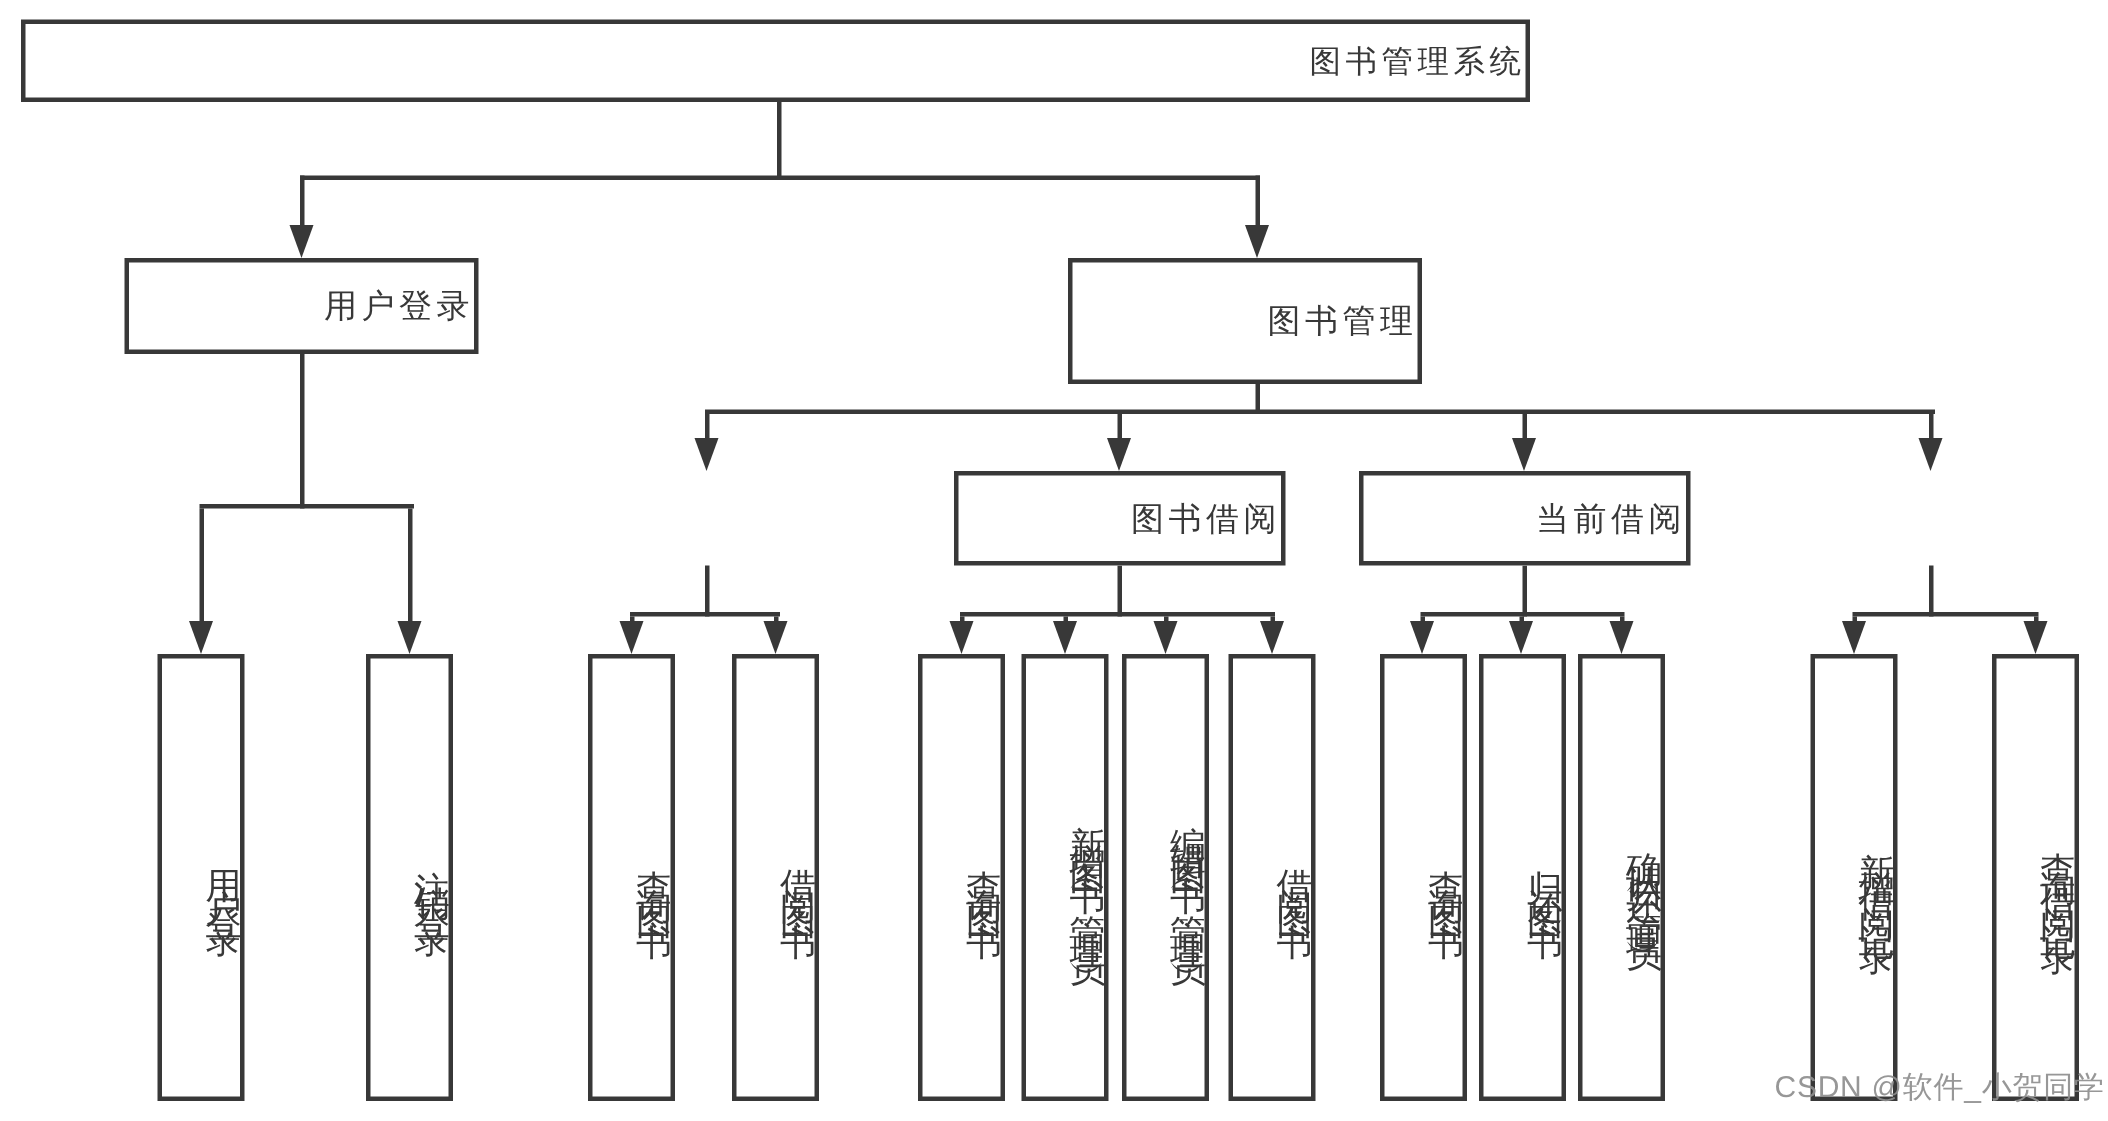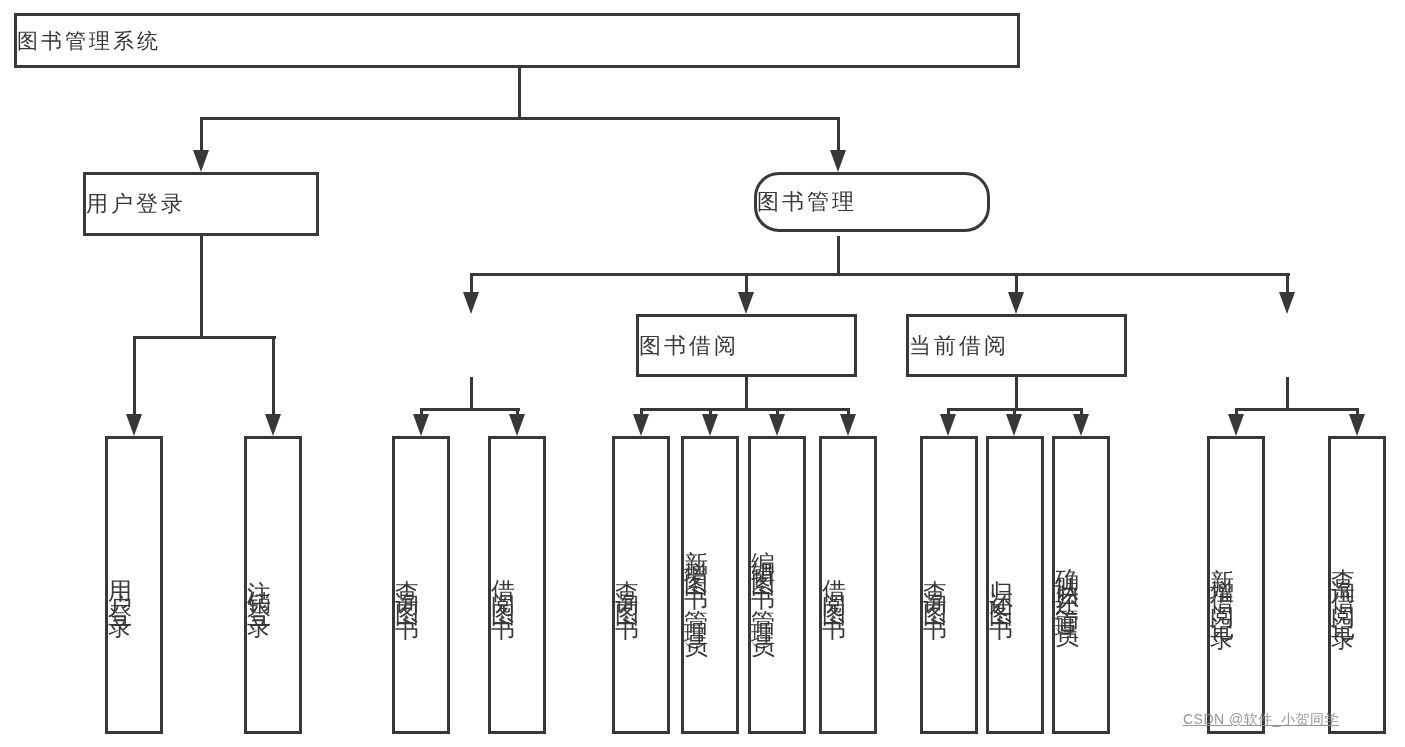--- a/index.html
+++ b/index.html
@@ -4,57 +4,56 @@
 <title>图书管理系统</title>
 <style>
   html,body { margin:0; padding:0; background:#ffffff; }
   .canvas {
     position:relative; width:1405px; height:747px; background:#ffffff;
     font-family:"Liberation Sans", sans-serif; overflow:hidden;
   }
   .box {
     position:absolute; box-sizing:border-box; background:#ffffff;
     border:3px solid #383838; color:#333333;
-    display:flex; align-items:center; justify-content:flex-start;
+    display:flex; align-items:center; justify-content:flex-end;
     z-index:2;
   }
   .hl { font-size:22px; letter-spacing:3px; color:#383838; white-space:nowrap; }
   .root-label { font-size:21px; }
   .tall { width:58px; top:436px; height:298px; }
   .vt {
     writing-mode:vertical-rl; text-orientation:mixed;
     font-size:24px; letter-spacing:12px; line-height:1; color:#383838;
   }
   .vt.dense { letter-spacing:8px; }
   .ln { position:absolute; background:#383838; z-index:1; }
   .ar {
     position:absolute; width:0; height:0; z-index:1;
     border-left:8px solid transparent; border-right:8px solid transparent;
     border-top:22px solid #383838;
   }
   .wm {
     position:absolute; left:1183px; top:711px; z-index:6;
-    font-size:14px; letter-spacing:0.5px; white-space:nowrap;
+    font-size:20px; letter-spacing:0.5px; white-space:nowrap;
     color:rgba(142,142,142,0.92);
-    text-decoration:underline;
   }
 </style>
 </head>
 <body>
 
 <div class="canvas">
 
   <div class="box" style="left:14px;top:13px;width:1006px;height:55px;">
     <span class="hl root-label">图书管理系统</span>
   </div>
 
   <div class="box" style="left:83px;top:172px;width:236px;height:64px;">
     <span class="hl">用户登录</span>
   </div>
-  <div class="box" style="left:754px;top:172px;width:236px;height:60px;border-radius:25px;">
+  <div class="box" style="left:712px;top:172px;width:236px;height:84px;">
     <span class="hl">图书管理</span>
   </div>
 
   <div class="box" style="left:636px;top:314px;width:221px;height:63px;">
     <span class="hl">图书借阅</span>
   </div>
   <div class="box" style="left:906px;top:314px;width:221px;height:63px;">
     <span class="hl">当前借阅</span>
   </div>
 

